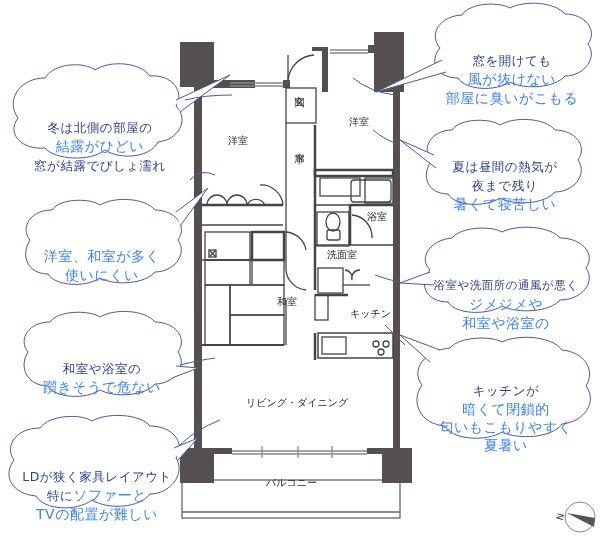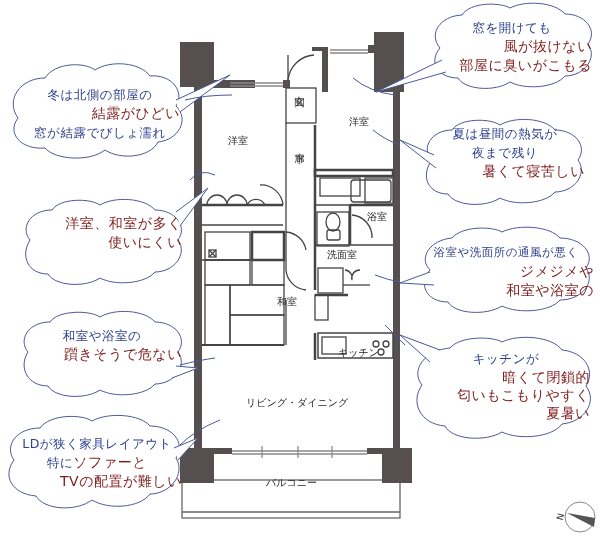--- a/index.html
+++ b/index.html
@@ -1,24 +1,24 @@
 <!DOCTYPE html>
 <html><head>
 <meta charset="utf-8">
 <style>
   html, body { margin:0; padding:0; background:#ffffff; }
   body { width:600px; height:537px; position:relative; overflow:hidden;
          font-family:"DejaVu Sans", sans-serif; }
   #stage { position:absolute; left:0; top:0; width:600px; height:537px; }
   svg { position:absolute; left:0; top:0; }
   .bubble-text { position:absolute; text-align:center; font-size:12.5px; line-height:19px;
-                 letter-spacing:0.5px; white-space:nowrap; }
+                 letter-spacing:0.5px; white-space:nowrap;margin-top:33px; }
   .bubble-text .ln { display:block; }
   .blue { color:#2b3f8c; }
-  .red { color:#7f1d1d; font-size:14px;text-align:right; }
+  .red { color:#3b82f6; font-size:14px; }
   .room-label { position:absolute; font-size:10px; color:#222; white-space:nowrap; }
   .vert { writing-mode:vertical-rl; text-orientation:upright; letter-spacing:2px; }
 </style>
 </head>
 <body>
 
 <div id="stage">
 
 <svg width="600" height="537" viewBox="0 0 600 537">
 
@@ -164,21 +164,21 @@
   </g>
 </svg>
 
 <span class="room-label" style="left:228px;top:134px;">洋室</span>
 <span class="room-label" style="left:349px;top:115px;">洋室</span>
 <span class="room-label vert" style="left:292px;top:88px;">玄関</span>
 <span class="room-label vert" style="left:292px;top:145px;">廊下</span>
 <span class="room-label" style="left:367px;top:210px;">浴室</span>
 <span class="room-label" style="left:327px;top:248px;">洗面室</span>
 <span class="room-label" style="left:233px;top:295px;margin-left:44px;">和室</span>
-<span class="room-label" style="left:338px;top:307px;margin-top:39px;">キッチン</span>
+<span class="room-label" style="left:350px;top:307px;">キッチン</span>
 <span class="room-label" style="left:246px;top:396px;">リビング・ダイニング</span>
 <span class="room-label" style="left:266px;top:476px;">バルコニー</span>
 
 <div class="bubble-text" style="left:20px;top:85px;width:160px;">
   <span class="ln blue">冬は北側の部屋の</span>
   <span class="ln red">結露がひどい</span>
   <span class="ln blue">窓が結露でびしょ濡れ</span>
 </div>
 
 <div class="bubble-text" style="left:432px;top:18px;width:160px;">
@@ -202,21 +202,21 @@
   <span class="ln blue">浴室や洗面所の通風が悪く</span>
   <span class="ln red">ジメジメや</span>
   <span class="ln red">和室や浴室の</span>
 </div>
 
 <div class="bubble-text" style="left:22px;top:326px;width:160px;">
   <span class="ln blue">和室や浴室の</span>
   <span class="ln red">躓きそうで危ない</span>
 </div>
 
-<div class="bubble-text" style="left:422px;top:350px;width:168px;line-height:18px;">
+<div class="bubble-text" style="left:422px;top:350px;width:168px;line-height:18px;font-family:Liberation Mono, monospace;">
   <span class="ln blue">キッチンが</span>
   <span class="ln red">暗くて閉鎖的</span>
   <span class="ln red">匂いもこもりやすく</span>
   <span class="ln red">夏暑い</span>
 </div>
 
 <div class="bubble-text" style="left:12px;top:434px;width:170px;">
   <span class="ln blue">LDが狭く家具レイアウト</span>
   <span class="ln"><span class="blue">特に</span><span class="red">ソファーと</span></span>
   <span class="ln red">TVの配置が難しい</span>

